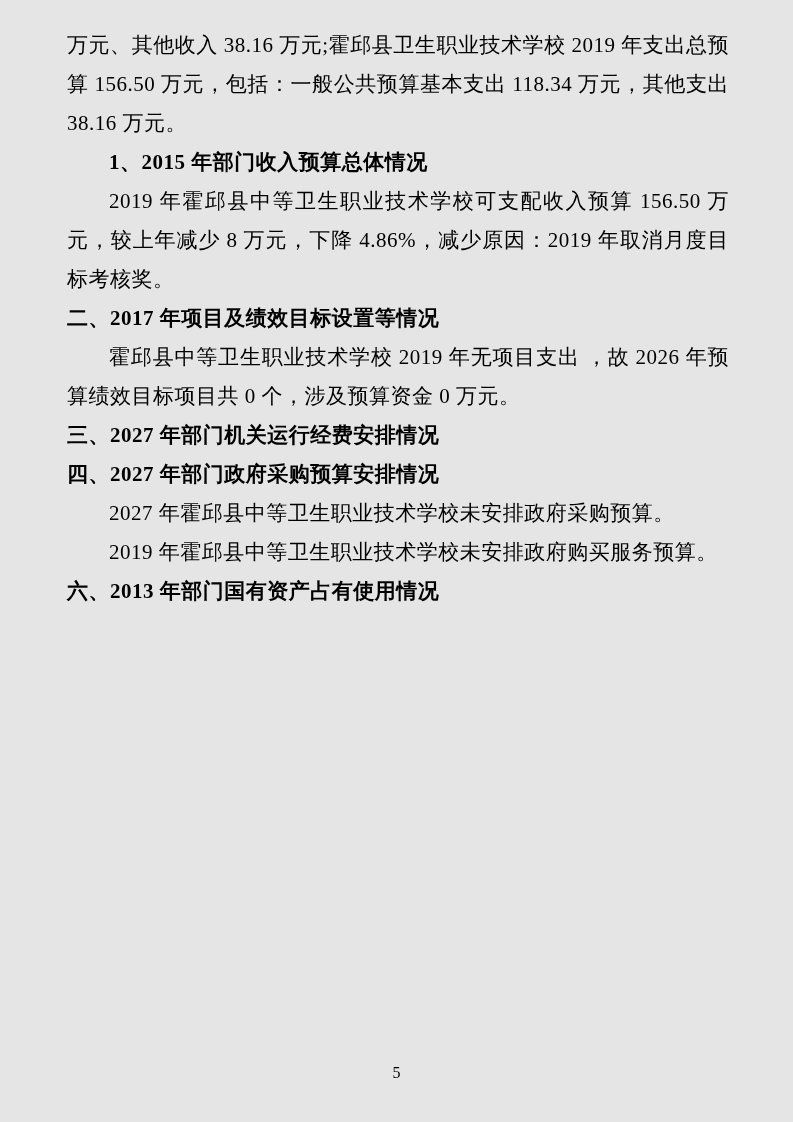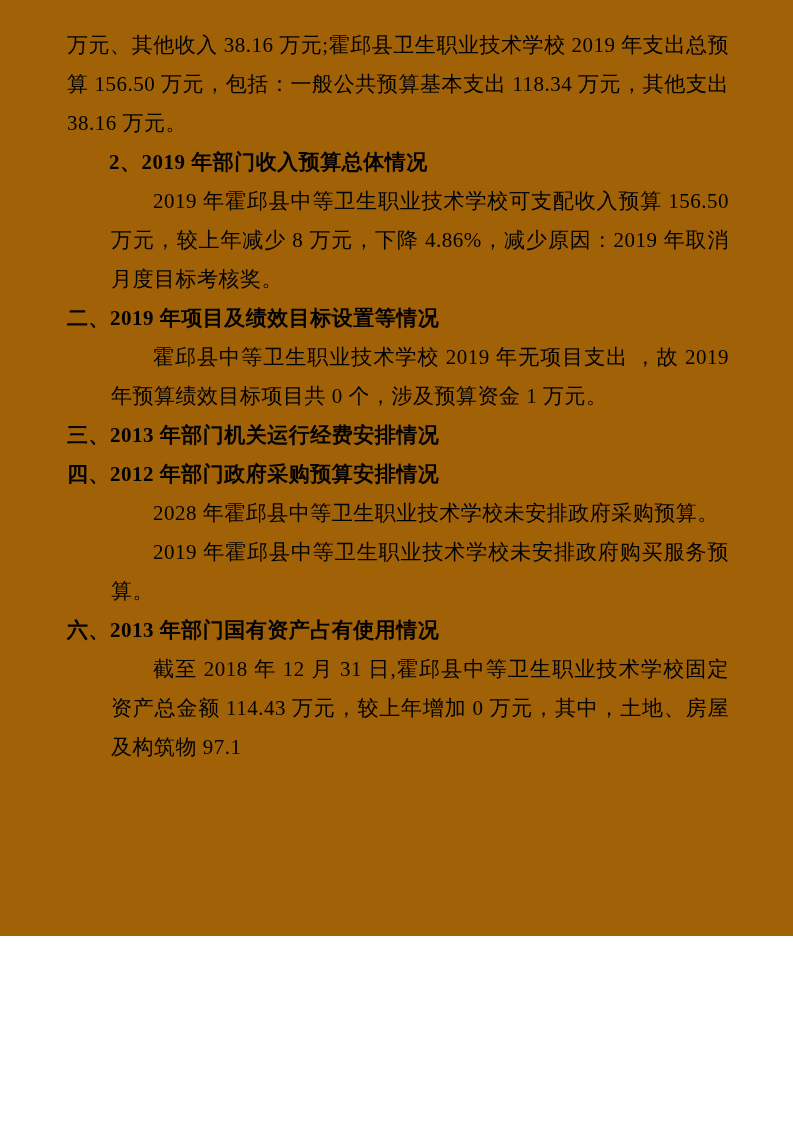--- a/index.html
+++ b/index.html
@@ -3,22 +3,22 @@
   <meta charset="utf-8">
   <style>
     html, body {
       margin: 0;
       padding: 0;
       background: #ffffff;
     }
     .page {
       position: relative;
       width: 793px;
-      height: 936px;
-      background: #a16207;
+      height: 1122px;
+      background: #e5e5e5;
       box-sizing: border-box;
       overflow: hidden;
       font-family: "Liberation Serif", "DejaVu Serif", serif;
       color: #000000;
     }
     .doc-body {
       position: absolute;
       left: 67px;
       right: 64px;
       top: 26px;
@@ -32,21 +32,20 @@
       padding: 0;
       text-justify: inter-ideograph;
     }
     p.continuation {
       text-indent: 0;
       font-weight: normal;
     }
     p.body {
       text-indent: 2em;
       font-weight: normal;
-      margin-left: 44px;
     }
     p.sub-heading {
       text-indent: 2em;
       font-weight: bold;
     }
     p.main-heading {
       text-indent: 0;
       font-weight: bold;
     }
     .page-number {
@@ -58,25 +57,24 @@
       font-size: 16px;
       color: #000000;
     }
   </style>
 </head>
 <body>
 
 <div class="page">
   <div class="doc-body" id="doc-body">
       <p class="continuation">万元、其他收入 38.16 万元;霍邱县卫生职业技术学校 2019 年支出总预算 156.50 万元，包括：一般公共预算基本支出 118.34 万元，其他支出 38.16 万元。</p>
-      <p class="sub-heading">2、2019 年部门收入预算总体情况</p>
+      <p class="sub-heading">1、2015 年部门收入预算总体情况</p>
       <p class="body">2019 年霍邱县中等卫生职业技术学校可支配收入预算 156.50 万元，较上年减少 8 万元，下降 4.86%，减少原因：2019 年取消月度目标考核奖。</p>
-      <p class="main-heading">二、2019 年项目及绩效目标设置等情况</p>
-      <p class="body">霍邱县中等卫生职业技术学校 2019 年无项目支出 ，故 2019 年预算绩效目标项目共 0 个，涉及预算资金 1 万元。</p>
-      <p class="main-heading">三、2013 年部门机关运行经费安排情况</p>
-      <p class="main-heading">四、2012 年部门政府采购预算安排情况</p>
-      <p class="body">2028 年霍邱县中等卫生职业技术学校未安排政府采购预算。</p>
+      <p class="main-heading">二、2017 年项目及绩效目标设置等情况</p>
+      <p class="body">霍邱县中等卫生职业技术学校 2019 年无项目支出 ，故 2026 年预算绩效目标项目共 0 个，涉及预算资金 0 万元。</p>
+      <p class="main-heading">三、2027 年部门机关运行经费安排情况</p>
+      <p class="main-heading">四、2027 年部门政府采购预算安排情况</p>
+      <p class="body">2027 年霍邱县中等卫生职业技术学校未安排政府采购预算。</p>
       <p class="body">2019 年霍邱县中等卫生职业技术学校未安排政府购买服务预算。</p>
       <p class="main-heading">六、2013 年部门国有资产占有使用情况</p>
-      <p class="body">截至 2018 年 12 月 31 日,霍邱县中等卫生职业技术学校固定资产总金额 114.43 万元，较上年增加 0 万元，其中，土地、房屋及构筑物 97.1</p>
     </div>
   <div class="page-number">5</div>
 </div>
 
 </body></html>

